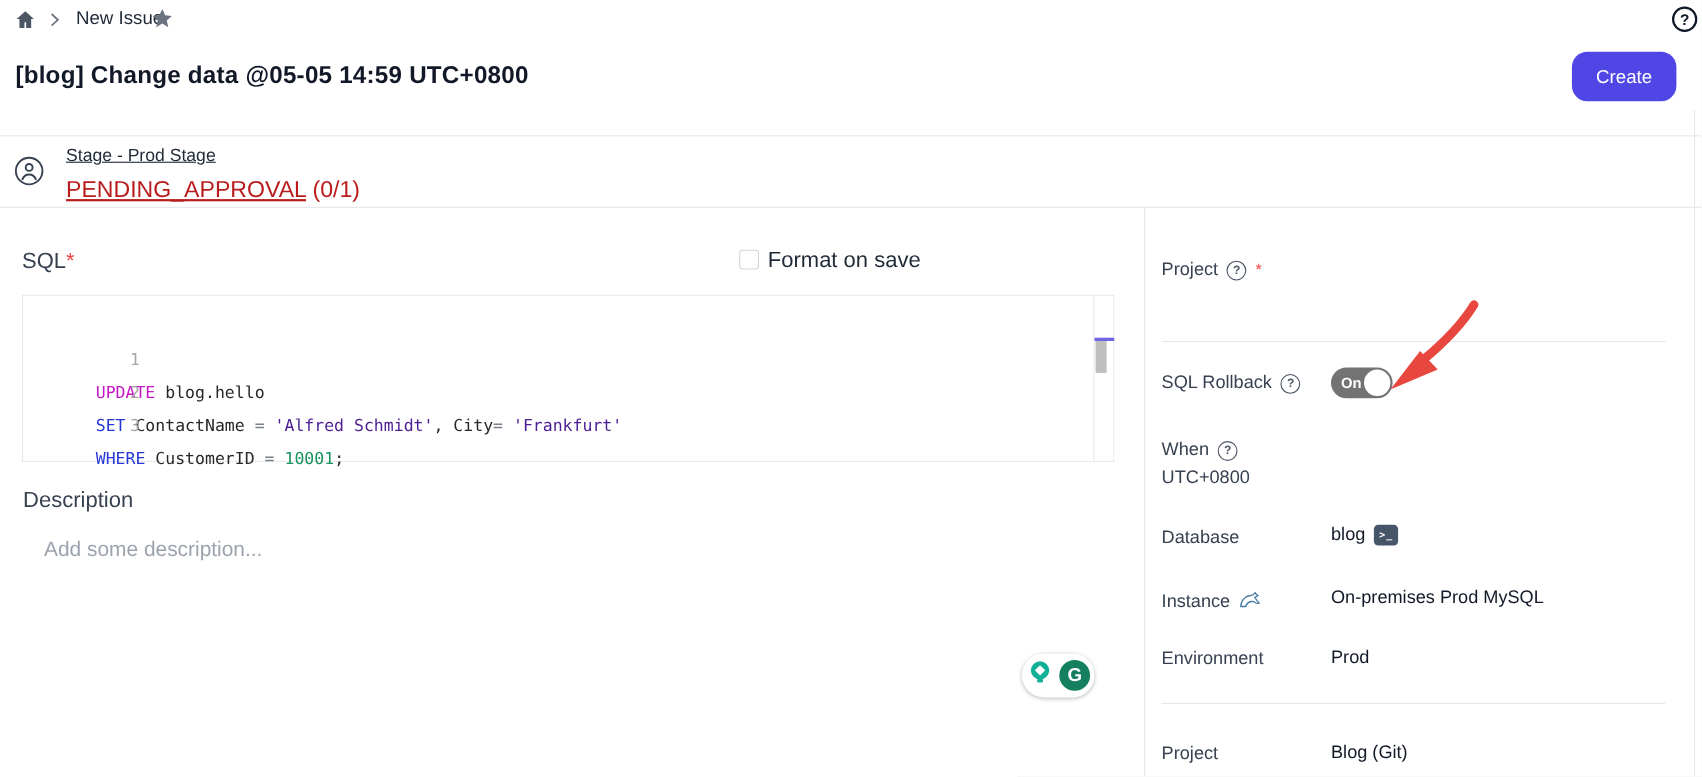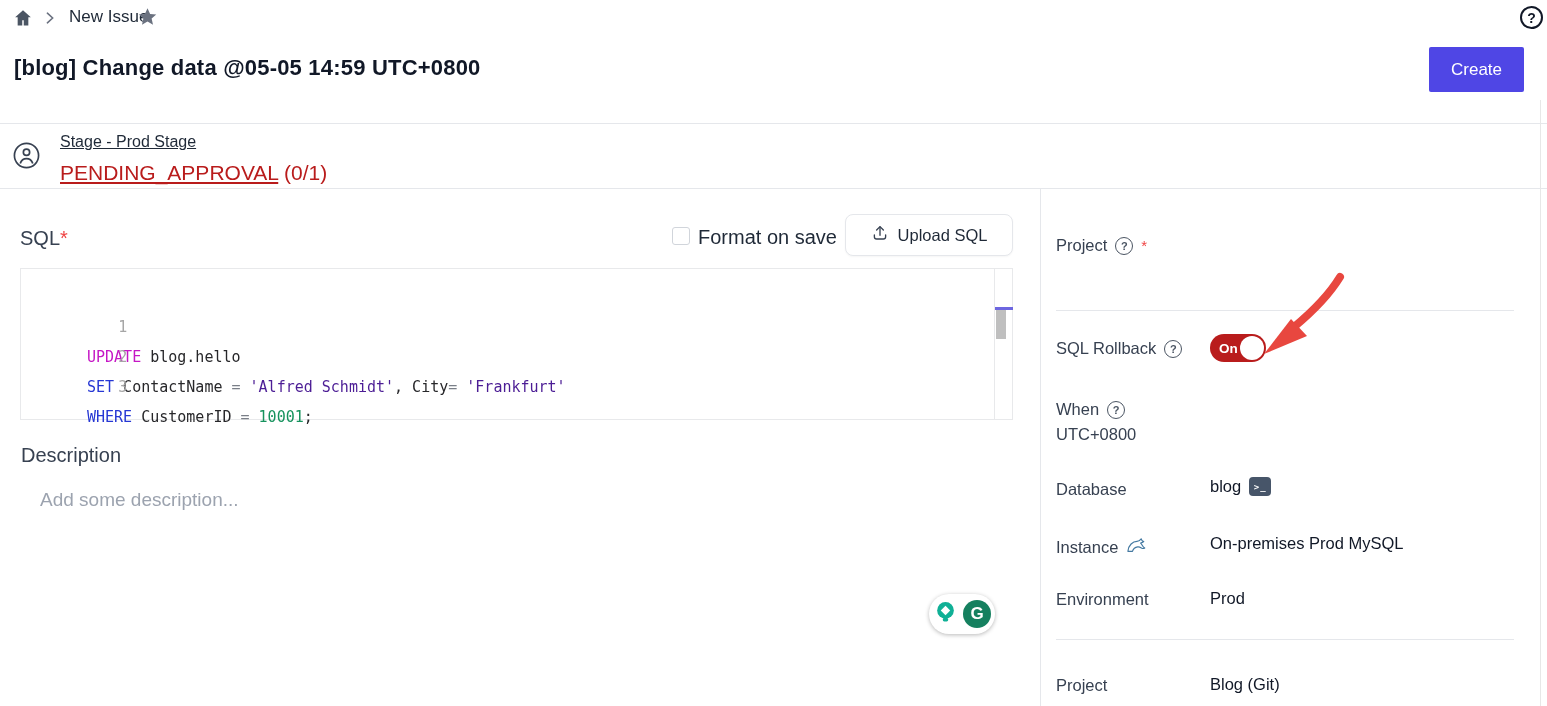--- a/index.html
+++ b/index.html
@@ -22,21 +22,21 @@
   }
   .q-small {
     display:inline-flex; align-items:center; justify-content:center;
     width:18px; height:18px; border:1.5px solid #4b5563; border-radius:50%;
     font-size:11px; font-weight:700; color:#4b5563; background:#fff;
   }
 
   .page-title { font-size:22px; font-weight:700; color:#111827; letter-spacing:0.2px; }
   .create-btn {
     position:absolute; left:1429px; top:47px; width:95px; height:45px;
-    background:#4f46e5; color:#ffffff; border:none; border-radius:2px;
+    background:#4f46e5; color:#ffffff; border:none; border-radius:14px;
     font-size:17px; font-family:"Liberation Sans", sans-serif; cursor:pointer;
   }
 
   
   .stage-link { font-size:16px; color:#1f2937; text-decoration:underline; }
   .stage-status { font-size:21px; color:#b91c1c; }
   .stage-status .u { text-decoration:underline; }
 
   
   .sec-label { font-size:20px; color:#374151; }
@@ -96,21 +96,21 @@
     border:1px solid #d1d5db; border-radius:8px; background:#fff;
     display:flex; align-items:center; gap:11px; padding:0 12px; cursor:pointer;
   }
   .avatar {
     width:28px; height:28px; border-radius:50%; background:#e8433f; color:#fff;
     font-size:11px; font-weight:700; display:flex; align-items:center; justify-content:center;
   }
   .assignee-name { font-size:16.5px; color:#1f2937; flex:1; }
   .toggle {
     position:absolute; left:1210px; top:334px; width:56px; height:28px;
-    background:#b91c1c; border-radius:14px; display:flex; align-items:center; cursor:pointer;
+    background:#737373; border-radius:14px; display:flex; align-items:center; cursor:pointer;
   }
   .toggle-label { color:#fff; font-size:13.5px; font-weight:700; margin-left:9px; }
   .toggle-knob {
     position:absolute; right:2px; top:2px; width:24px; height:24px;
     background:#fff; border-radius:50%;
   }
   .when-input {
     position:absolute; left:1210px; top:400px; width:303px; height:38px;
     border:1px solid #e5e7eb; border-radius:6px; background:#fff;
     display:flex; align-items:center; padding:0 12px; cursor:text;
@@ -160,30 +160,20 @@
   </span>
   <a class="abs stage-link" style="left:60px; top:133px;">Stage - Prod Stage</a>
   <div class="abs stage-status" style="left:60px; top:161px;"><span class="u">PENDING_APPROVAL</span><span> (0/1)</span></div>
 
   <div class="divider-h" style="left:0; top:188px; width:1547px;"></div>
   <div class="divider-v" style="left:1040px; top:188px; height:518px;"></div>
 
   <div class="abs sec-label" style="left:20px; top:227px;"><span>SQL</span><span class="req">*</span></div>
   <div class="checkbox" style="left:672px; top:227px;"></div>
   <span class="abs sec-label" style="left:698px; top:226px; color:#1f2937;">Format on save</span>
-  <button class="upload-btn">
-    <span>
-      <svg width="18" height="18" viewBox="0 0 24 24" fill="none" stroke="#374151" stroke-width="1.8" stroke-linecap="round" stroke-linejoin="round">
-        <path d="M12 15V4"></path>
-          <path d="M7.5 8 12 3.5 16.5 8"></path>
-          <path d="M4.5 14.5V17a3 3 0 0 0 3 3h9a3 3 0 0 0 3-3v-2.5"></path>
-      </svg>
-    </span>
-    <span>Upload SQL</span>
-  </button>
 
   <div class="editor">
     <div class="code-line" style="top:13px; width:100%;">
       <span class="ln">1</span>
       <span class="ct"><span class="tk-kw1">UPDATE</span><span> blog.hello</span></span>
     </div>
     <div class="code-line" style="top:43px; width:100%;">
       <span class="ln">2</span>
       <span class="ct"><span class="tk-kw2">SET</span><span> ContactName </span><span class="tk-op">=</span><span> </span><span class="tk-str">'Alfred Schmidt'</span><span>, City</span><span class="tk-op">=</span><span> </span><span class="tk-str">'Frankfurt'</span></span>
     </div>

